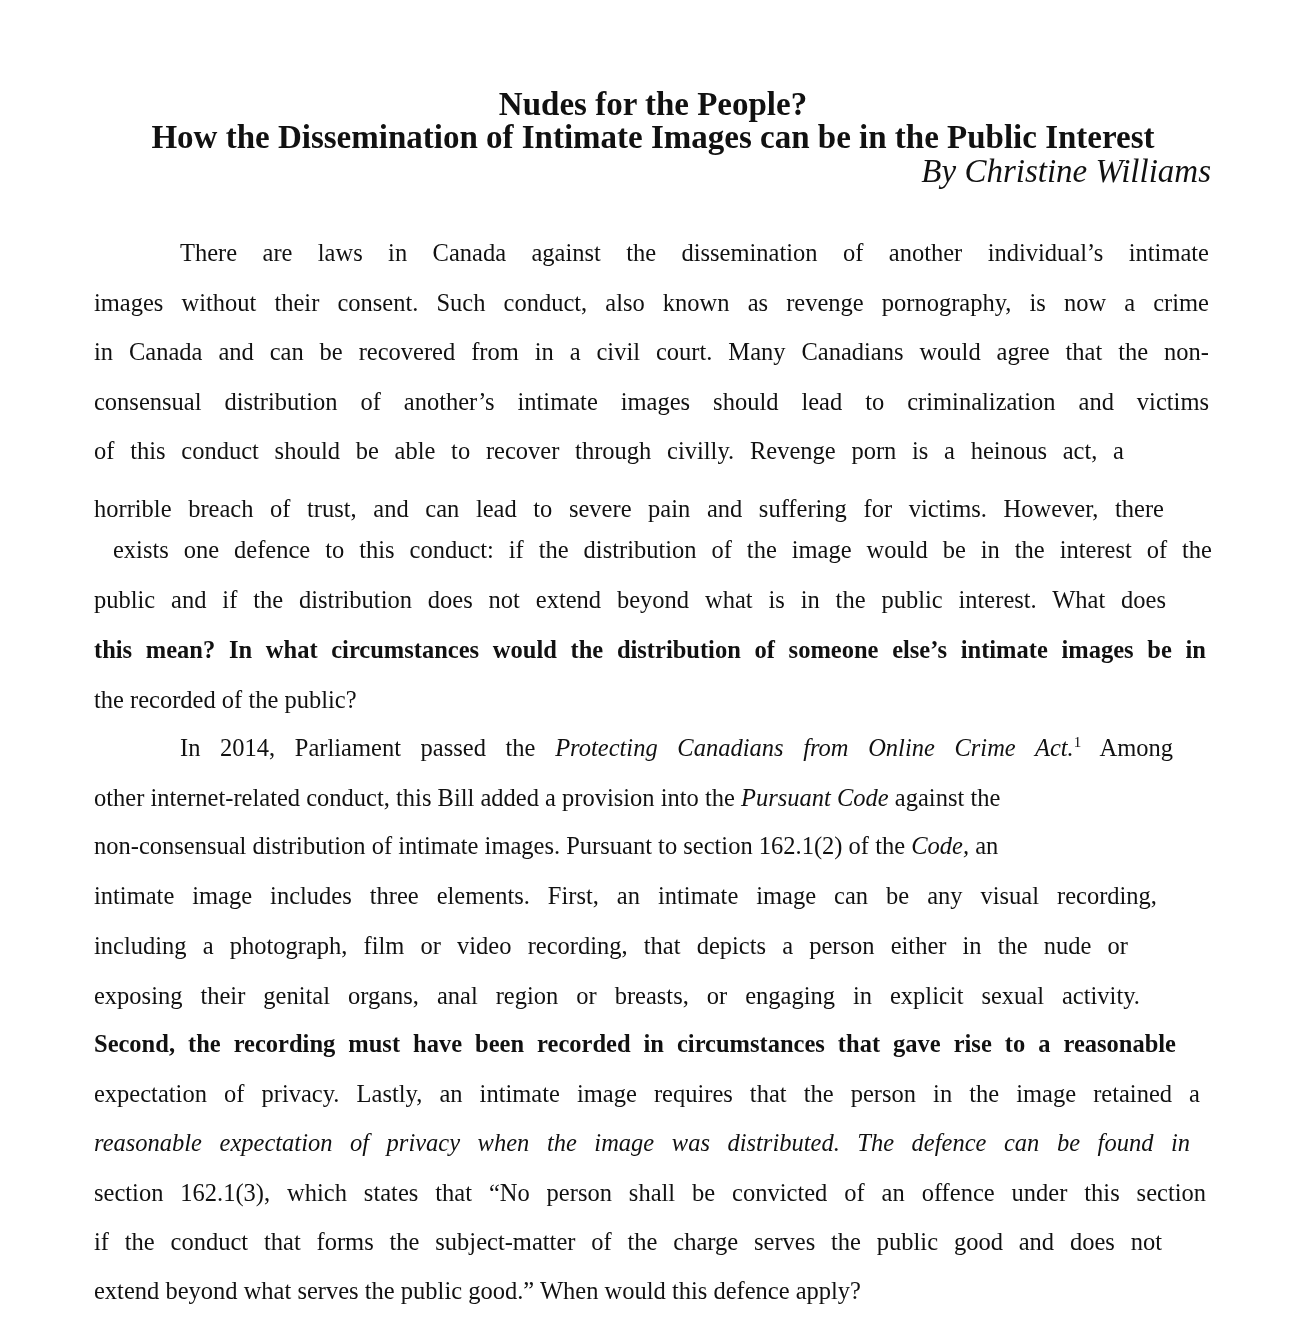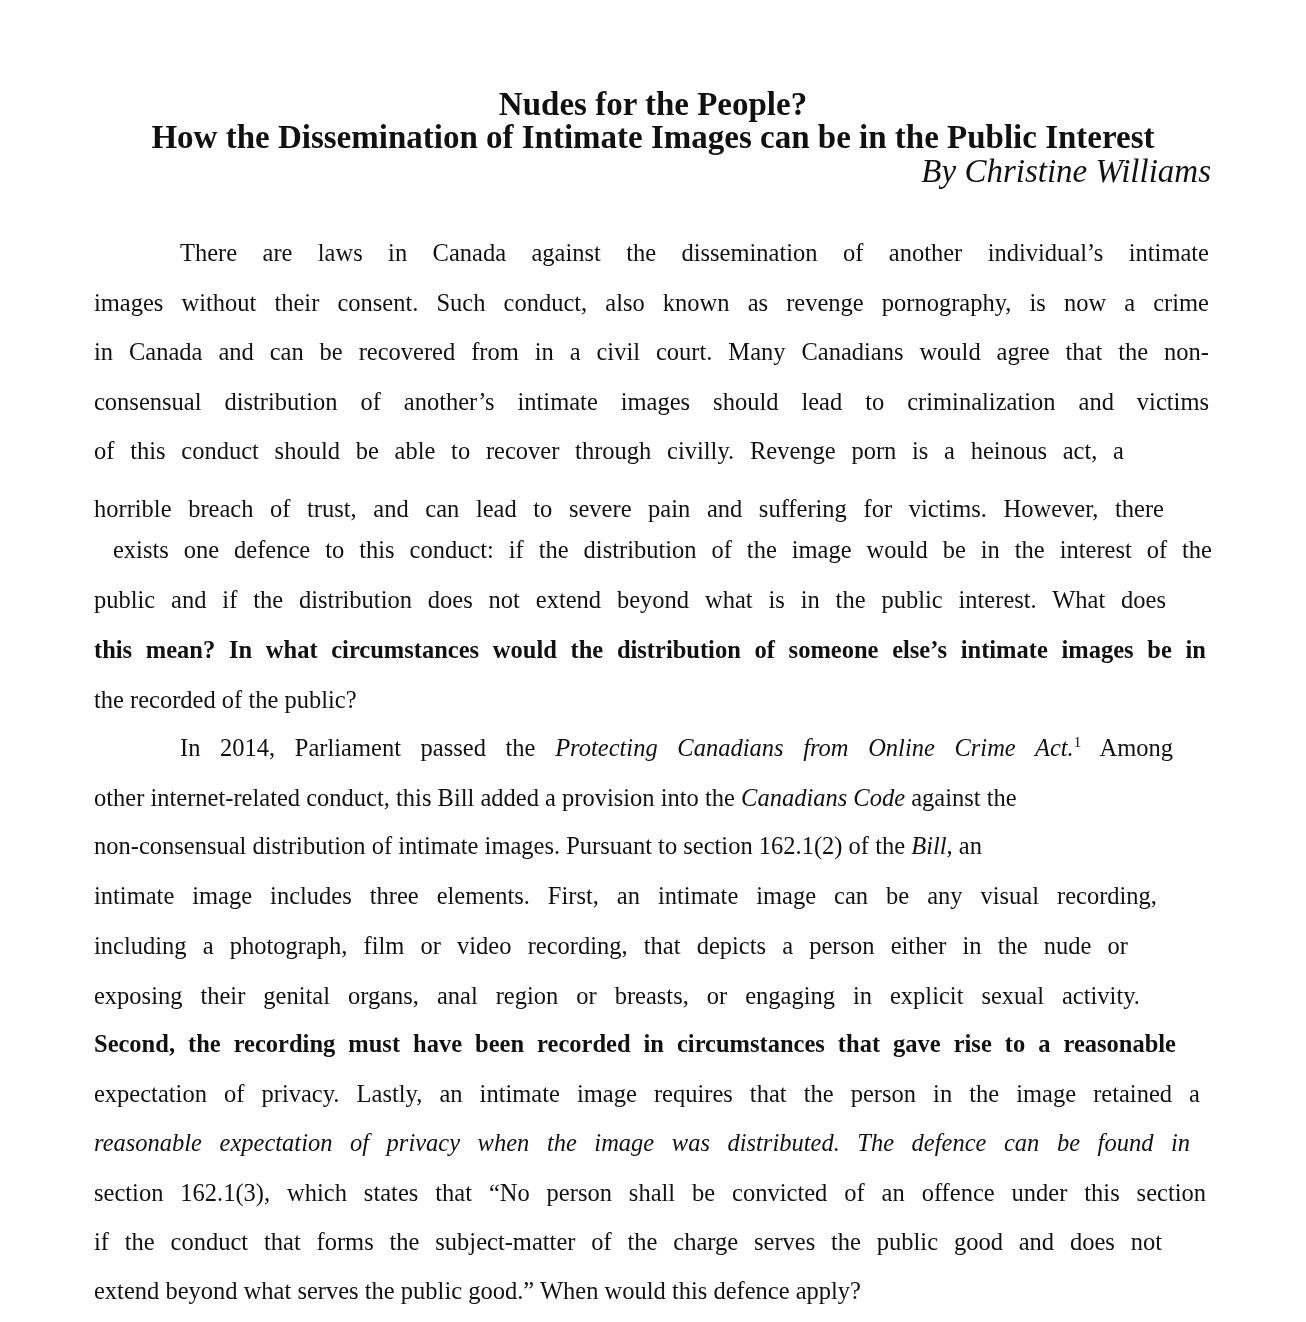--- a/index.html
+++ b/index.html
@@ -36,24 +36,24 @@
     <div class="line" style="top:584px; width:1072px; text-align:justify; text-align-last:justify;">public and if the distribution does not extend beyond what is in the public interest. What does</div>
     <div class="line justify" style="top:634px; width:1112px;font-weight:bold;">this mean? In what circumstances would the distribution of someone else’s intimate images be in</div>
     <div class="line" style="top:684px">the recorded of the public?</div>
   </div>
 
   <div>
     <div class="line indent justify" style="top:732px; width:993px;">
       <span>In 2014, Parliament passed the </span><i>Protecting Canadians from Online Crime Act.</i><sup>1</sup><span> Among</span>
     </div>
     <div class="line" style="top:782px; width:1058px;">
-      <span>other internet-related conduct, this Bill added a provision into the </span><i>Canadians Code</i><span> against the</span>
+      <span>other internet-related conduct, this Bill added a provision into the </span><i>Pursuant Code</i><span> against the</span>
     </div>
     <div class="line" style="top:830px; width:1062px;">
-      <span>non-consensual distribution of intimate images. Pursuant to section 162.1(2) of the </span><i>Bill,</i><span> an</span>
+      <span>non-consensual distribution of intimate images. Pursuant to section 162.1(2) of the </span><i>Code,</i><span> an</span>
     </div>
     <div class="line" style="top:880px; width:1063px; text-align:justify; text-align-last:justify;">intimate image includes three elements. First, an intimate image can be any visual recording,</div>
     <div class="line" style="top:930px; width:1034px; text-align:justify; text-align-last:justify;">including a photograph, film or video recording, that depicts a person either in the nude or</div>
     <div class="line" style="top:980px; width:1046px; text-align:justify; text-align-last:justify;">exposing their genital organs, anal region or breasts, or engaging in explicit sexual activity.</div>
     <div class="line" style="top:1028px; width:1082px; text-align:justify; text-align-last:justify;font-weight:bold;">Second, the recording must have been recorded in circumstances that gave rise to a reasonable</div>
     <div class="line justify" style="top:1078px; width:1106px;">expectation of privacy. Lastly, an intimate image requires that the person in the image retained a</div>
     <div class="line justify" style="top:1127px; width:1096px;font-style:italic;">reasonable expectation of privacy when the image was distributed. The defence can be found in</div>
     <div class="line justify" style="top:1177px; width:1112px;">section 162.1(3), which states that “No person shall be convicted of an offence under this section</div>
     <div class="line" style="top:1226px; width:1068px; text-align:justify; text-align-last:justify;">if the conduct that forms the subject-matter of the charge serves the public good and does not</div>
     <div class="line" style="top:1275px">extend beyond what serves the public good.” When would this defence apply?</div>

